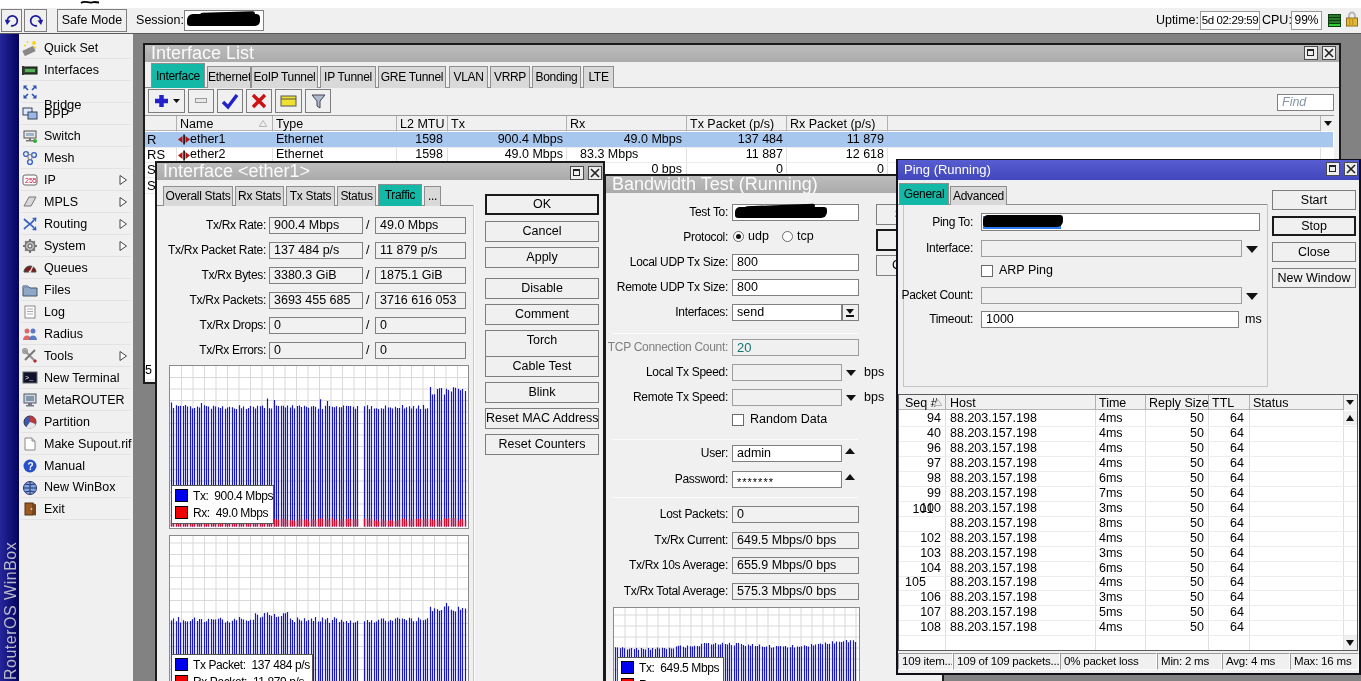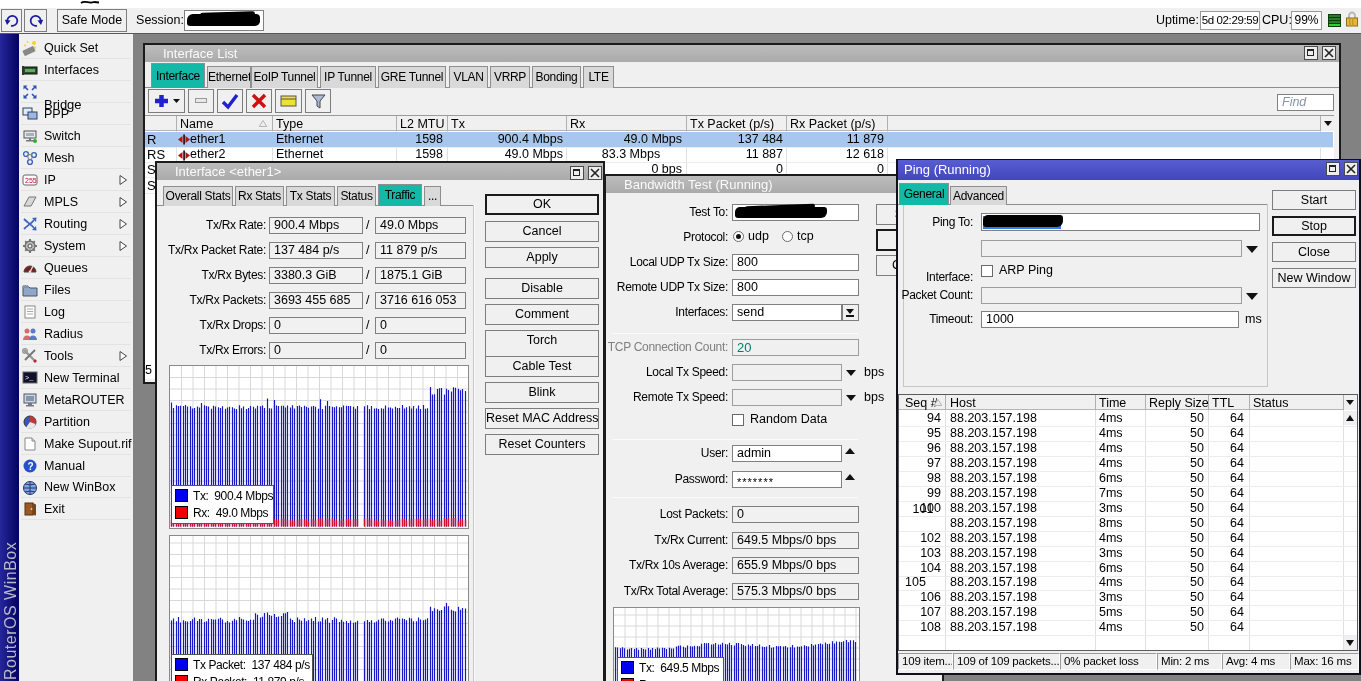--- a/index.html
+++ b/index.html
@@ -1,17 +1,17 @@
 <!DOCTYPE html>
 <html><head><meta charset="utf-8"><style>
 html,body{margin:0;padding:0}
 body{width:1361px;height:681px;overflow:hidden;position:relative;
  font-family:"Liberation Sans",sans-serif;font-size:12.5px;color:#000;background:#f0f0f0}
 div{box-sizing:border-box}
-.tb{background:linear-gradient(#bdbdbd,#aaaaaa);color:#fafafa;font-size:13px;line-height:17px;padding-left:18px;white-space:nowrap;overflow:hidden}
+.tb{background:linear-gradient(#bdbdbd,#aaaaaa);color:#fafafa;font-size:18px;line-height:17px;padding-left:6px;white-space:nowrap;overflow:hidden}
 .btn{background:#f0f0f0;border:1px solid #7d7d7d;text-align:center;font-size:12.5px;white-space:nowrap;overflow:hidden}
 .btn.def{border:2px solid #1a1a1a}
 .ro{background:#f1f1f1;border:1px solid #808080;font-size:12.5px;padding-left:4px;white-space:nowrap;overflow:hidden}
 .wh{background:#fff;border:1px solid #808080;font-size:12.5px;padding-left:4px;white-space:nowrap;overflow:hidden}
 .dis{background:#f0f0f0;border:1px solid #9d9d9d}
 .lab{text-align:right;font-size:12px;white-space:nowrap;letter-spacing:-0.3px}
 .tabA{background:#14b8a6;border:1px solid #8e8e8e;border-bottom:none;text-align:center;font-size:12px;letter-spacing:-0.3px;white-space:nowrap;overflow:hidden}
 .tabI{background:#d9d9d9;border:1px solid #8e8e8e;border-bottom:none;text-align:center;font-size:12px;letter-spacing:-0.3px;white-space:nowrap;overflow:hidden}
 </style></head><body>
 <div style="position:absolute;left:0px;top:0px;width:1361px;height:8px;background:#fff"></div>
@@ -356,21 +356,21 @@
 <div style="position:absolute;left:147px;top:147px;width:26px;height:15px;z-index:10;line-height:15px;font-size:13px">RS</div>
 <div style="position:absolute;left:178px;top:149.5px;width:11px;height:10px;z-index:10;"><svg width="12" height="11">
       <path d="M0,5.5 l4.5,-3.5 v7 z" fill="#b41414"></path>
       <path d="M12,5.5 l-4.5,-3.5 v7 z" fill="#b41414"></path>
       <rect x="5.2" y="0.5" width="1.8" height="10" fill="#222"></rect>
     </svg></div>
 <div style="position:absolute;left:190px;top:147px;width:80px;height:15px;z-index:10;line-height:15px">ether2</div>
 <div style="position:absolute;left:276px;top:147px;width:100px;height:15px;z-index:10;line-height:15px">Ethernet</div>
 <div style="position:absolute;left:380px;top:147px;width:63px;height:15px;z-index:10;line-height:15px;text-align:right">1598</div>
 <div style="position:absolute;left:460px;top:147px;width:103px;height:15px;z-index:10;line-height:15px;text-align:right">49.0 Mbps</div>
-<div style="position:absolute;left:580px;top:147px;width:102px;height:15px;z-index:10;line-height:15px;text-align:center">83.3 Mbps</div>
+<div style="position:absolute;left:580px;top:147px;width:102px;height:15px;z-index:10;line-height:15px;text-align:left">83.3 Mbps</div>
 <div style="position:absolute;left:700px;top:147px;width:83px;height:15px;z-index:10;line-height:15px;text-align:right">11 887</div>
 <div style="position:absolute;left:800px;top:147px;width:84px;height:15px;z-index:10;line-height:15px;text-align:right">12 618</div>
 <div style="position:absolute;left:145px;top:162px;width:1189px;height:1px;z-index:10;background:#ececec"></div>
 <div style="position:absolute;left:147px;top:162.3px;width:26px;height:15px;z-index:10;line-height:15px;font-size:13px">S</div>
 <div style="position:absolute;left:178px;top:164.8px;width:11px;height:10px;z-index:10;"><svg width="12" height="11">
       <path d="M0,5.5 l4.5,-3.5 v7 z" fill="#b41414"></path>
       <path d="M12,5.5 l-4.5,-3.5 v7 z" fill="#b41414"></path>
       <rect x="5.2" y="0.5" width="1.8" height="10" fill="#222"></rect>
     </svg></div>
 <div style="position:absolute;left:190px;top:162.3px;width:80px;height:15px;z-index:10;line-height:15px">ether3</div>
@@ -546,21 +546,21 @@
   </svg>
 <div style="position:absolute;left:898px;top:204px;width:370px;height:1px;z-index:40;background:#8e8e8e"></div>
 <div class="tabA" style="position:absolute;left:899px;top:183px;width:50px;height:22px;z-index:40;line-height:21px;z-index:41">General</div>
 <div class="tabI" style="position:absolute;left:950px;top:186px;width:57px;height:19px;z-index:40;line-height:18px">Advanced</div>
 <div style="position:absolute;left:903px;top:204px;width:365px;height:183px;z-index:40;border:1px solid #c6c6c6;border-top:none"></div>
 <div class="lab" style="position:absolute;right:388px;top:214px;height:17px;line-height:17px;z-index:40;">Ping To:</div>
 <div class="wh" style="position:absolute;left:981px;top:213px;width:279px;height:18px;z-index:40;"></div>
 <div style="position:absolute;left:983px;top:216px;width:78px;height:13px;z-index:40;background:#2f7df0"></div>
 <div style="position:absolute;left:983px;top:215px;width:80px;height:12px;z-index:40;background:#000;border-radius:5px 3px 6px 3px"></div>
 <div style="position:absolute;left:995px;top:221px;width:60px;height:5px;z-index:40;background:#000;border-radius:2px;transform:rotate(-2deg)"></div>
-<div class="lab" style="position:absolute;right:388px;top:240px;height:17px;line-height:17px;z-index:40;margin-top:29px;">Interface:</div>
+<div class="lab" style="position:absolute;right:388px;top:240px;height:17px;line-height:17px;z-index:40;">Interface:</div>
 <div class="dis" style="position:absolute;left:981px;top:240px;width:261px;height:17px;z-index:40;"></div>
 <div style="position:absolute;left:1246px;top:246px;width:12px;height:7px;z-index:40;">
     <div style="border-left:6px solid transparent;border-right:6px solid transparent;border-top:7px solid #111;width:0;height:0"></div>
   </div>
 <div style="position:absolute;left:981px;top:265px;width:12px;height:12px;z-index:40;background:#fff;border:1px solid #6a6a6a"></div>
 <div style="position:absolute;left:999px;top:263px;width:70px;height:15px;z-index:40;line-height:15px">ARP Ping</div>
 <div class="lab" style="position:absolute;right:388px;top:287px;height:17px;line-height:17px;z-index:40;">Packet Count:</div>
 <div class="dis" style="position:absolute;left:981px;top:287px;width:261px;height:17px;z-index:40;"></div>
 <div style="position:absolute;left:1246px;top:293px;width:12px;height:7px;z-index:40;">
     <div style="border-left:6px solid transparent;border-right:6px solid transparent;border-top:7px solid #111;width:0;height:0"></div>
@@ -597,21 +597,21 @@
   </svg>
 <div style="position:absolute;left:1344px;top:395px;width:13px;height:15px;z-index:40;background:#f0f0f0;padding:5px 0 0 2px">
     <div style="border-left:4px solid transparent;border-right:4px solid transparent;border-top:5px solid #111;width:0;height:0"></div>
   </div>
 <div style="position:absolute;left:905px;top:411.0px;width:36px;height:15px;z-index:40;line-height:15px;text-align:right">94</div>
 <div style="position:absolute;left:950px;top:411.0px;width:140px;height:15px;z-index:40;line-height:15px">88.203.157.198</div>
 <div style="position:absolute;left:1099px;top:411.0px;width:45px;height:15px;z-index:40;line-height:15px">4ms</div>
 <div style="position:absolute;left:1160px;top:411.0px;width:44px;height:15px;z-index:40;line-height:15px;text-align:right">50</div>
 <div style="position:absolute;left:1204px;top:411.0px;width:40px;height:15px;z-index:40;line-height:15px;text-align:right">64</div>
 <div style="position:absolute;left:899px;top:426.0px;width:458px;height:1px;z-index:40;background:#ececec"></div>
-<div style="position:absolute;left:905px;top:425.95px;width:36px;height:15px;z-index:40;line-height:15px;text-align:right">95</div>
+<div style="position:absolute;left:905px;top:425.95px;width:36px;height:15px;z-index:40;line-height:15px;text-align:right">40</div>
 <div style="position:absolute;left:950px;top:425.95px;width:140px;height:15px;z-index:40;line-height:15px">88.203.157.198</div>
 <div style="position:absolute;left:1099px;top:425.95px;width:45px;height:15px;z-index:40;line-height:15px">4ms</div>
 <div style="position:absolute;left:1160px;top:425.95px;width:44px;height:15px;z-index:40;line-height:15px;text-align:right">50</div>
 <div style="position:absolute;left:1204px;top:425.95px;width:40px;height:15px;z-index:40;line-height:15px;text-align:right">64</div>
 <div style="position:absolute;left:899px;top:440.95px;width:458px;height:1px;z-index:40;background:#ececec"></div>
 <div style="position:absolute;left:905px;top:440.9px;width:36px;height:15px;z-index:40;line-height:15px;text-align:right">96</div>
 <div style="position:absolute;left:950px;top:440.9px;width:140px;height:15px;z-index:40;line-height:15px">88.203.157.198</div>
 <div style="position:absolute;left:1099px;top:440.9px;width:45px;height:15px;z-index:40;line-height:15px">4ms</div>
 <div style="position:absolute;left:1160px;top:440.9px;width:44px;height:15px;z-index:40;line-height:15px;text-align:right">50</div>
 <div style="position:absolute;left:1204px;top:440.9px;width:40px;height:15px;z-index:40;line-height:15px;text-align:right">64</div>

